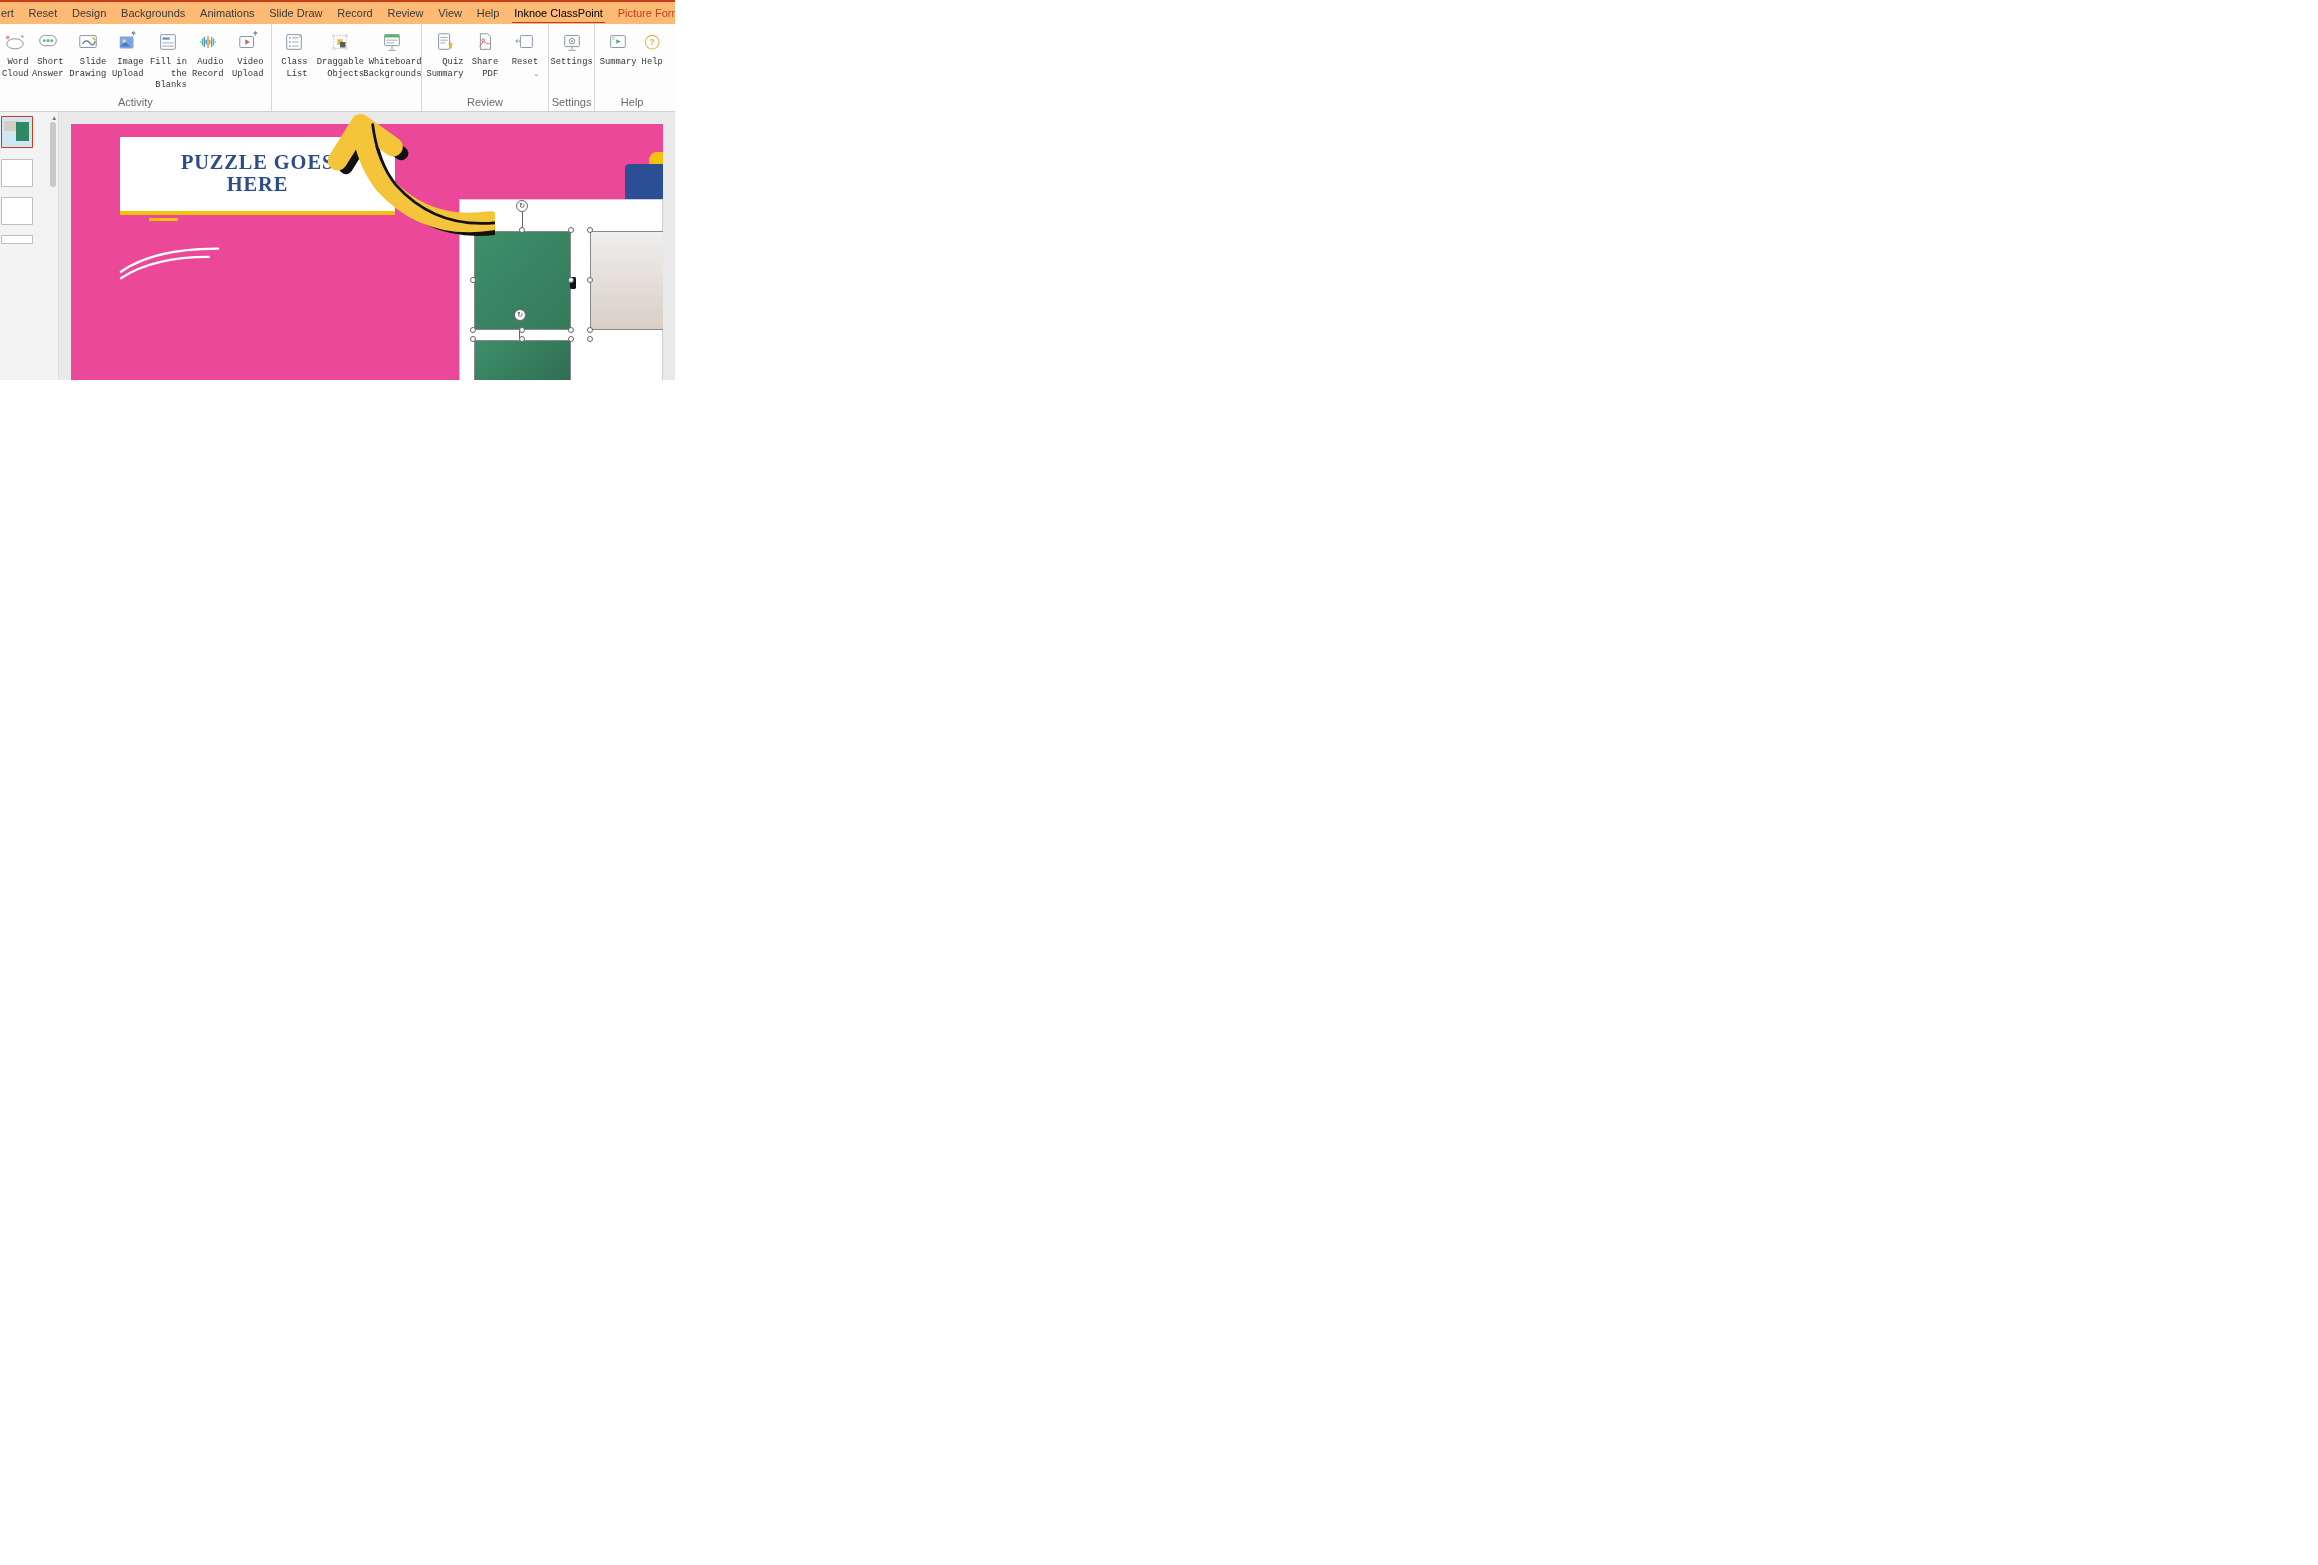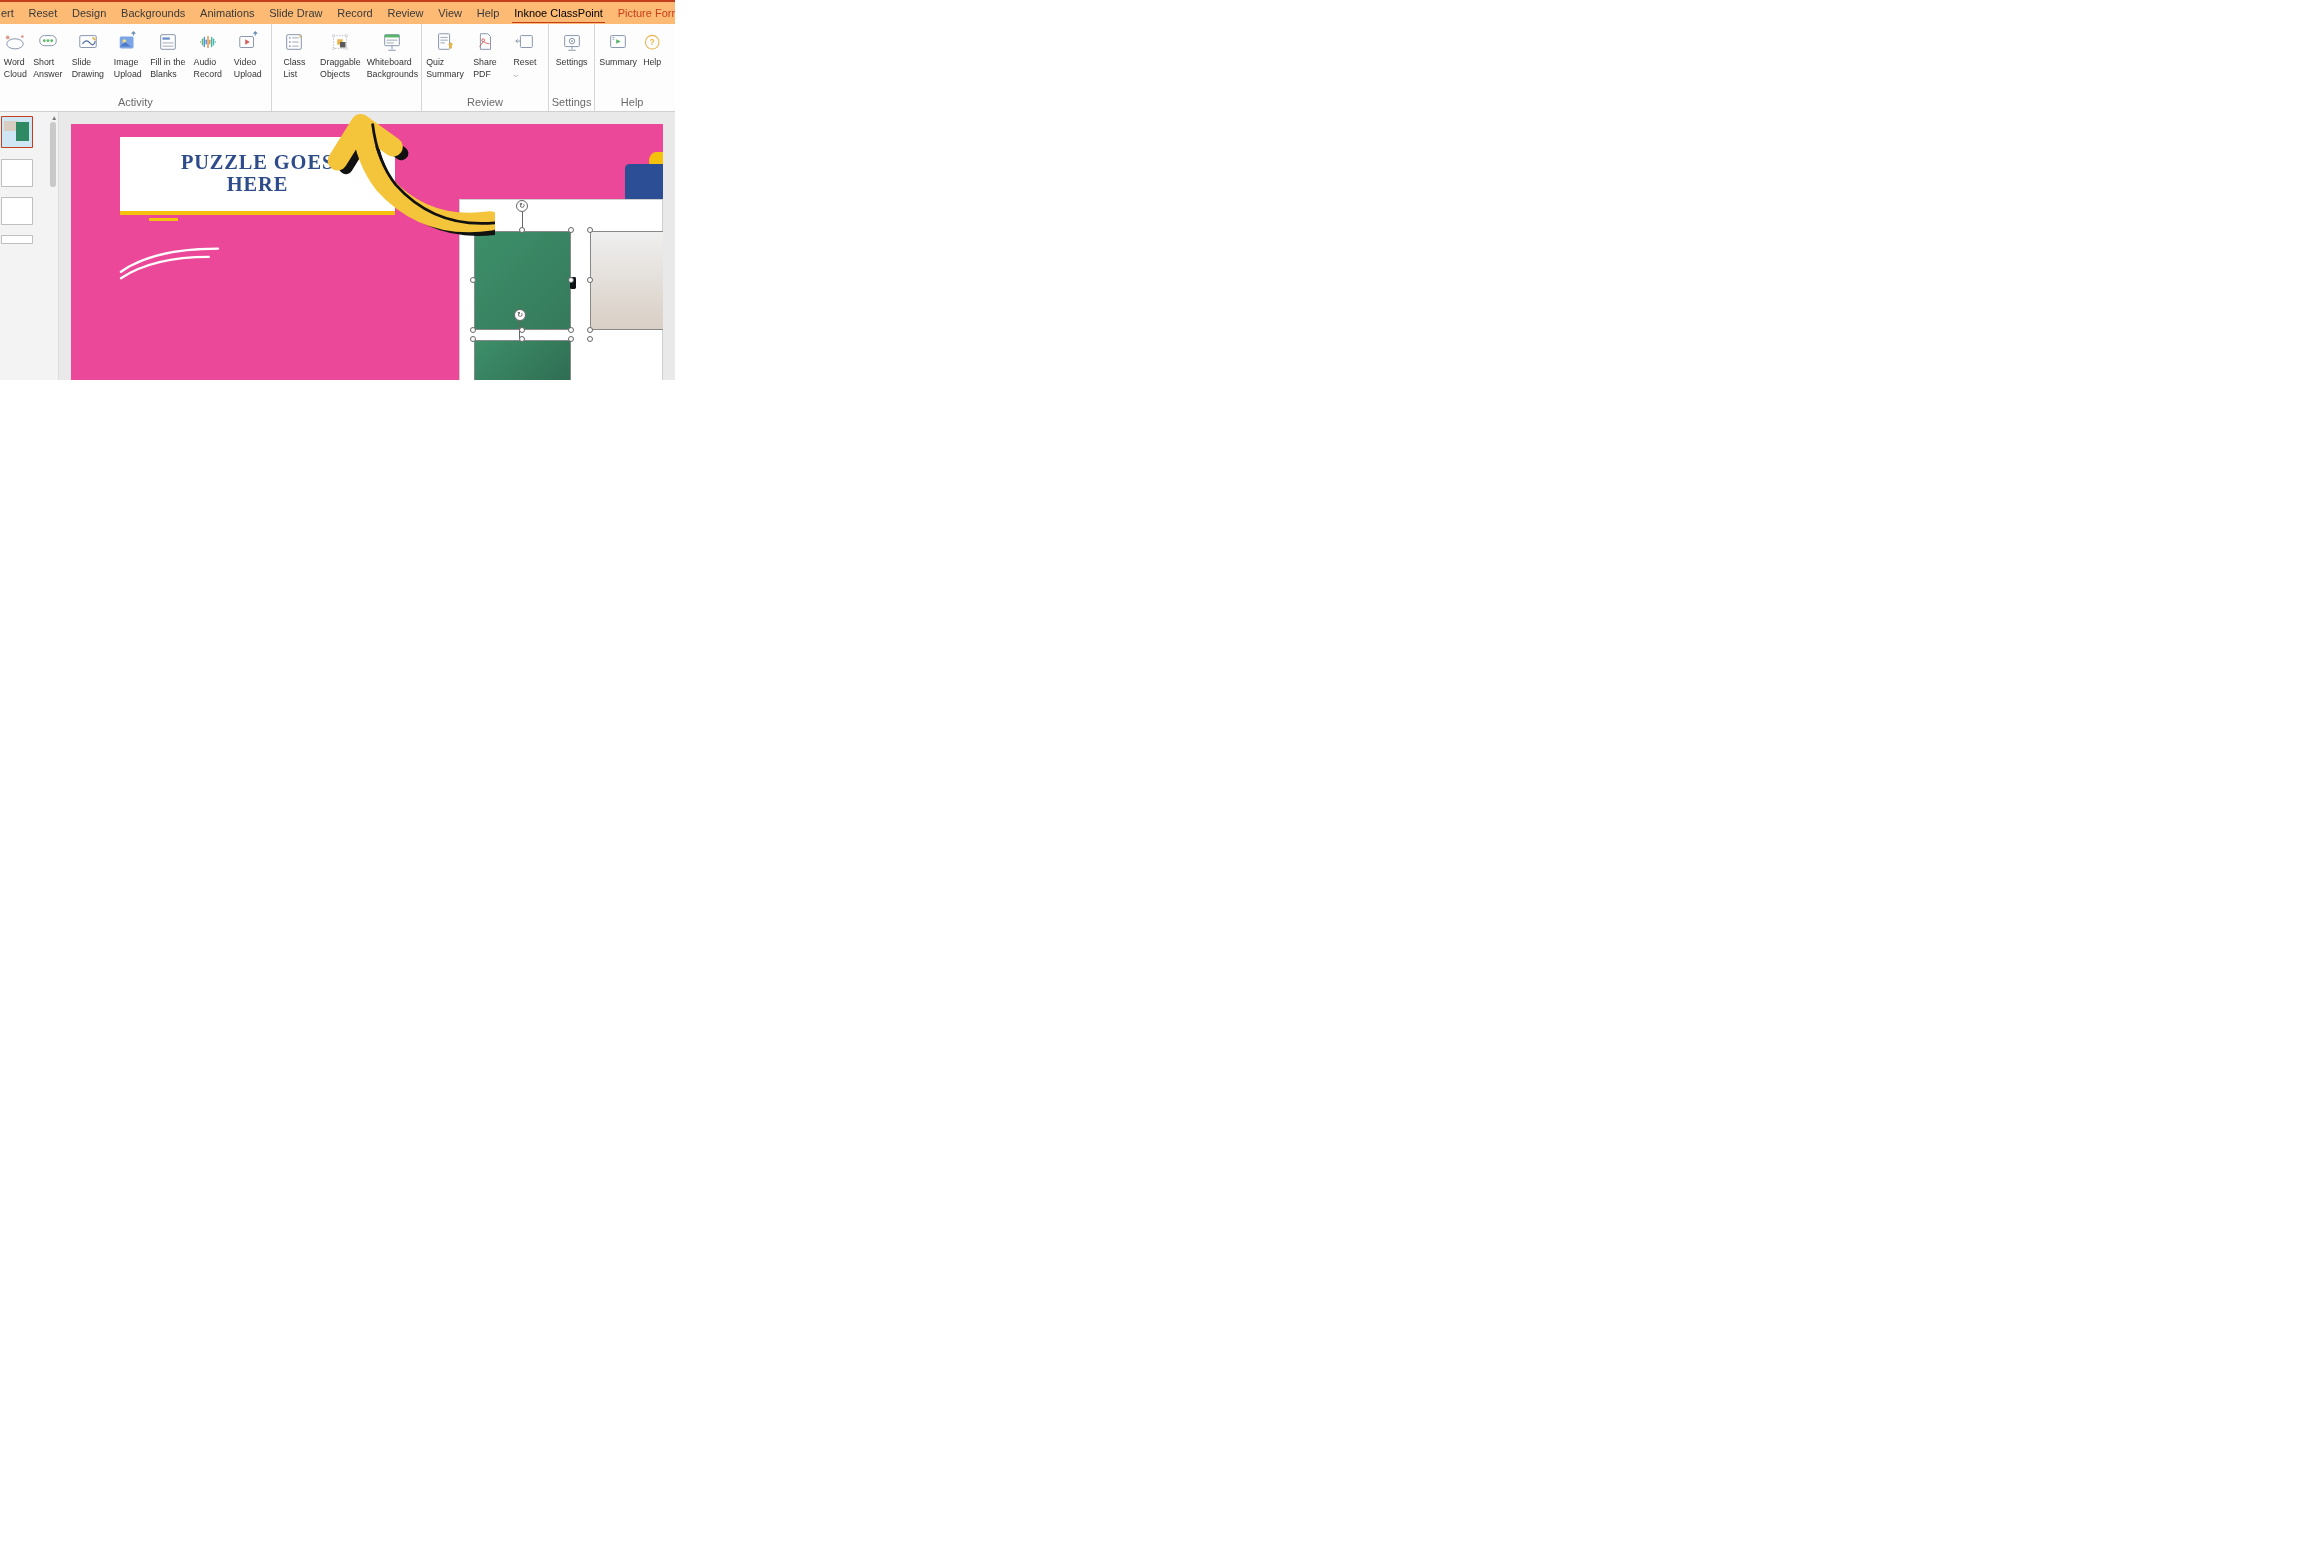--- a/index.html
+++ b/index.html
@@ -81,23 +81,24 @@
   .ribbon-button .icon-box {
     height: 26px;
     width: 26px;
     display: flex;
     align-items: center;
     justify-content: center;
   }
   .ribbon-button .lbl {
     font-size: 8.8px;
     color: #343434;
-    text-align: left;
+    text-align: right;
     line-height: 1.3;
     margin-top: 1.9px;
+    font-family: Liberation Mono, monospace;
   }
 
   .workspace {
     display: flex;
     height: calc(100% - 1.9px - 22px - 88px);
     background: #f0f0f0;
   }
   .slide-panel {
     width: 59px;
     background: #f3f3f3;

